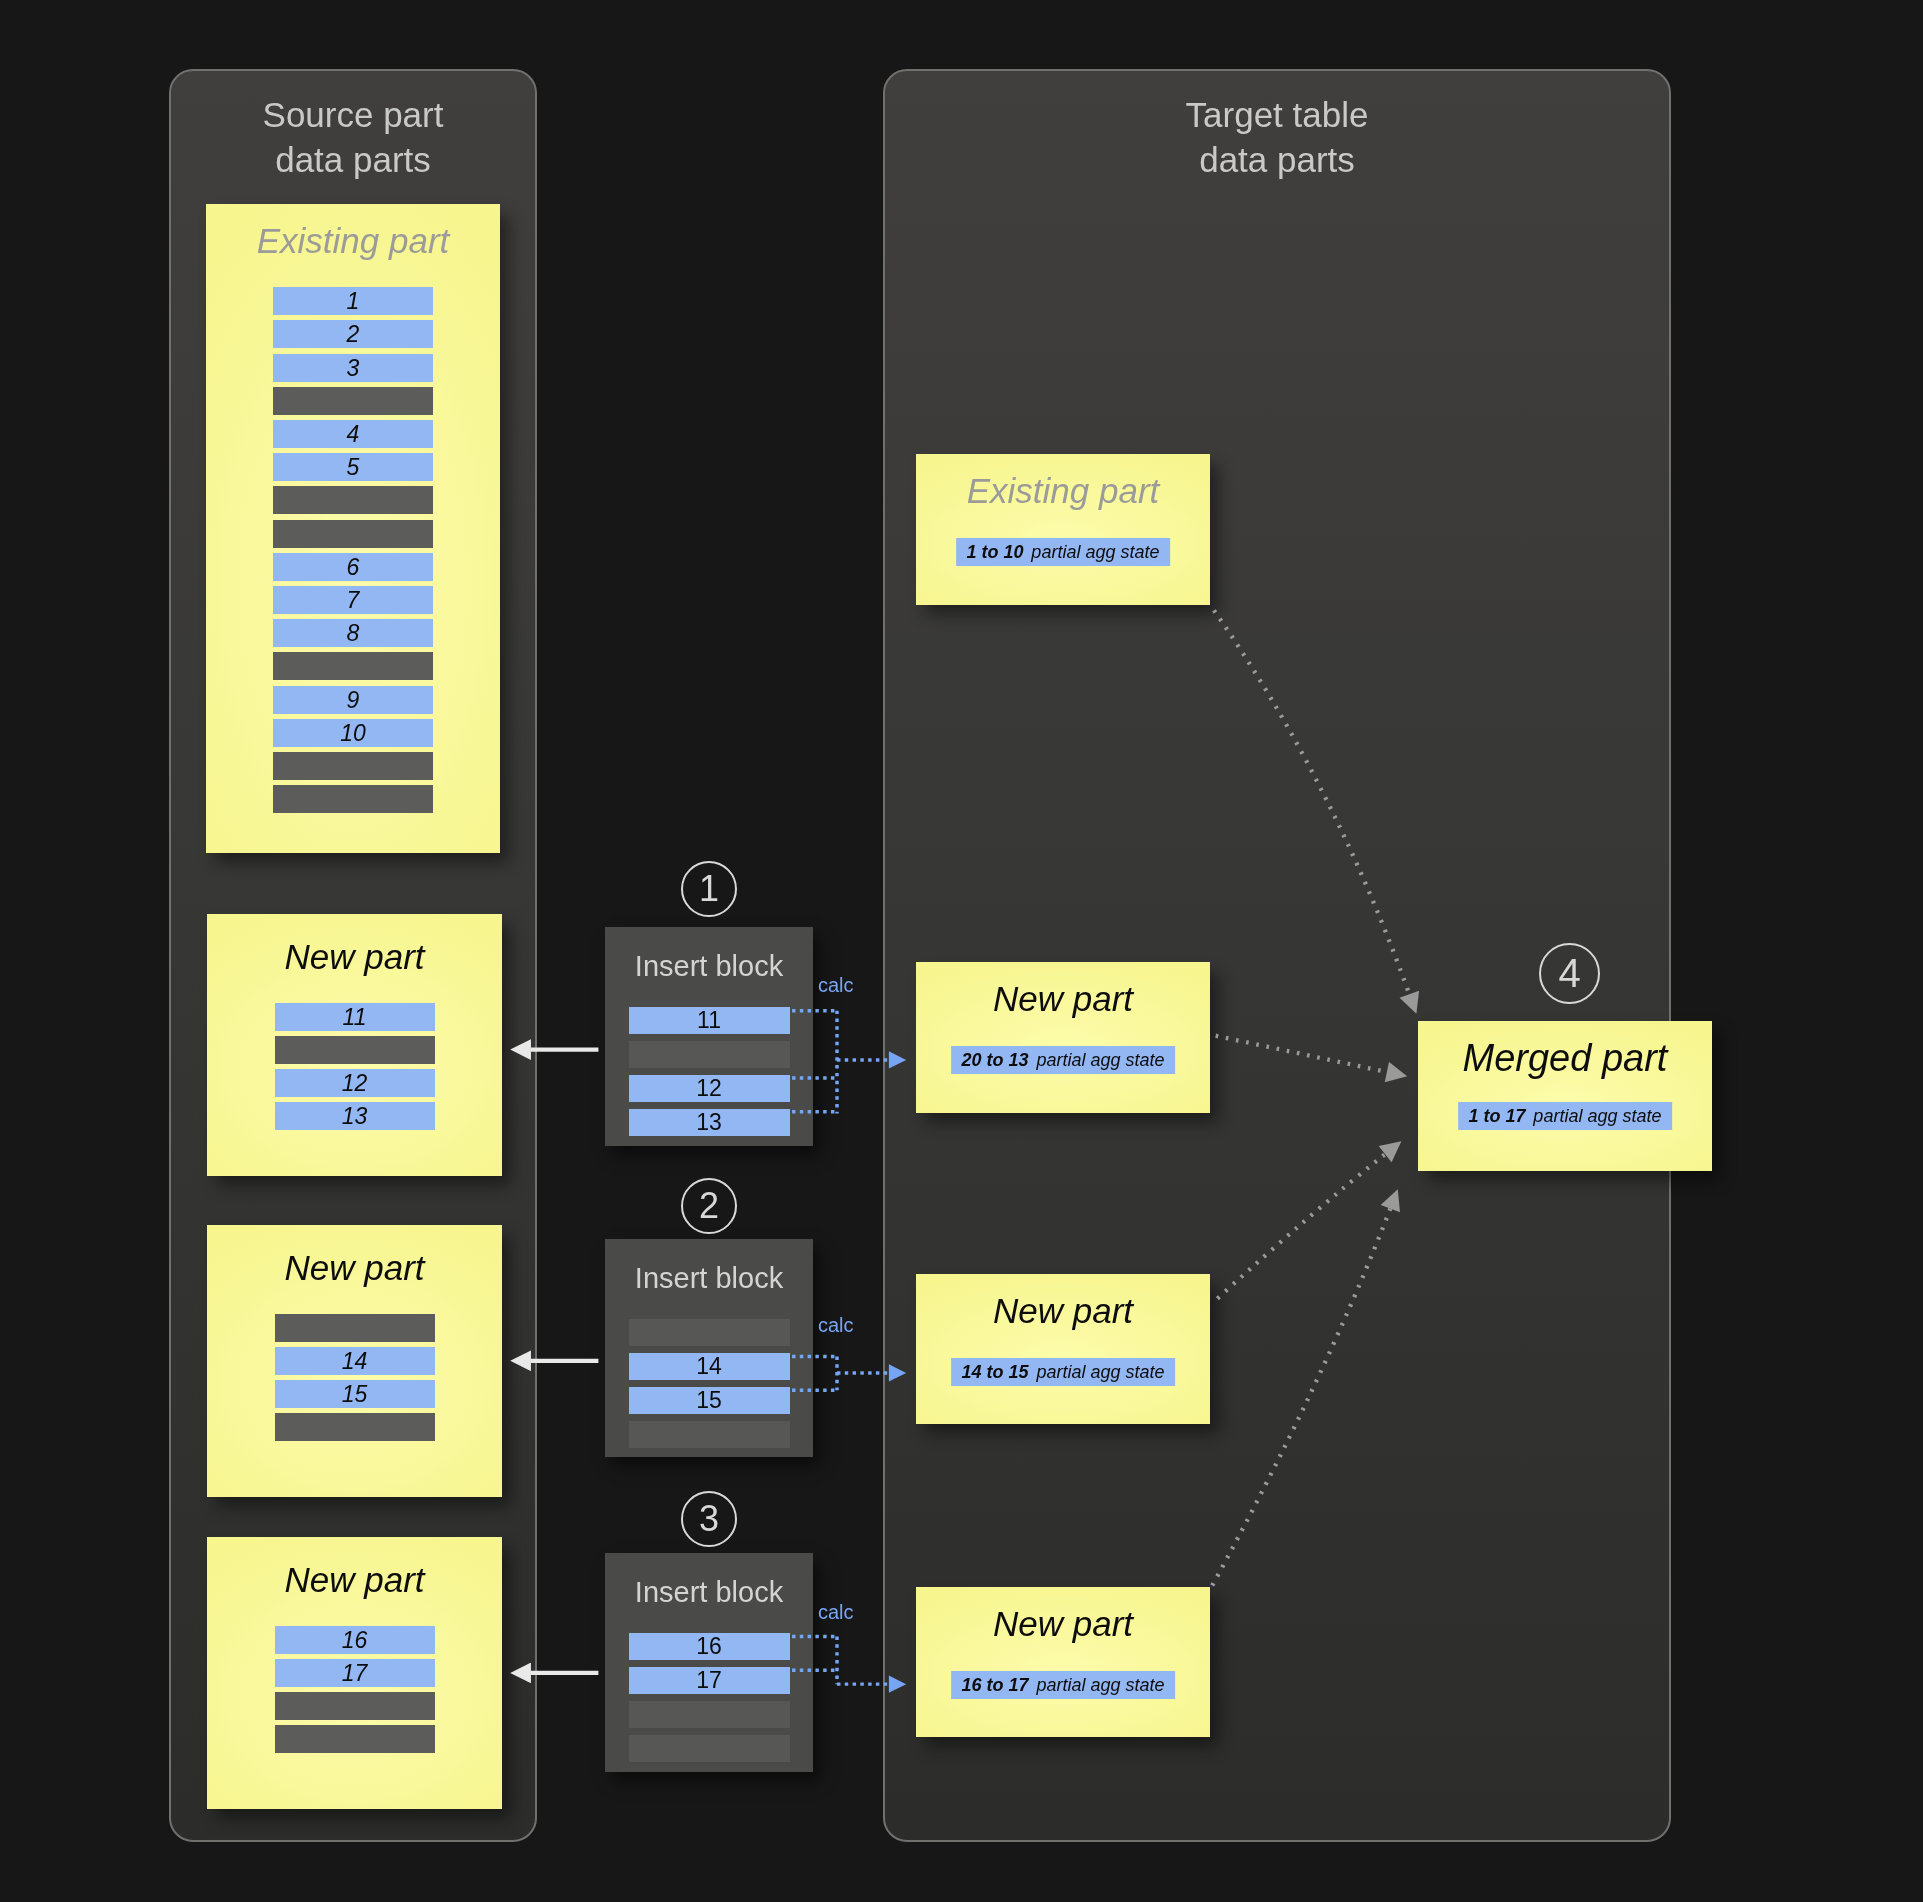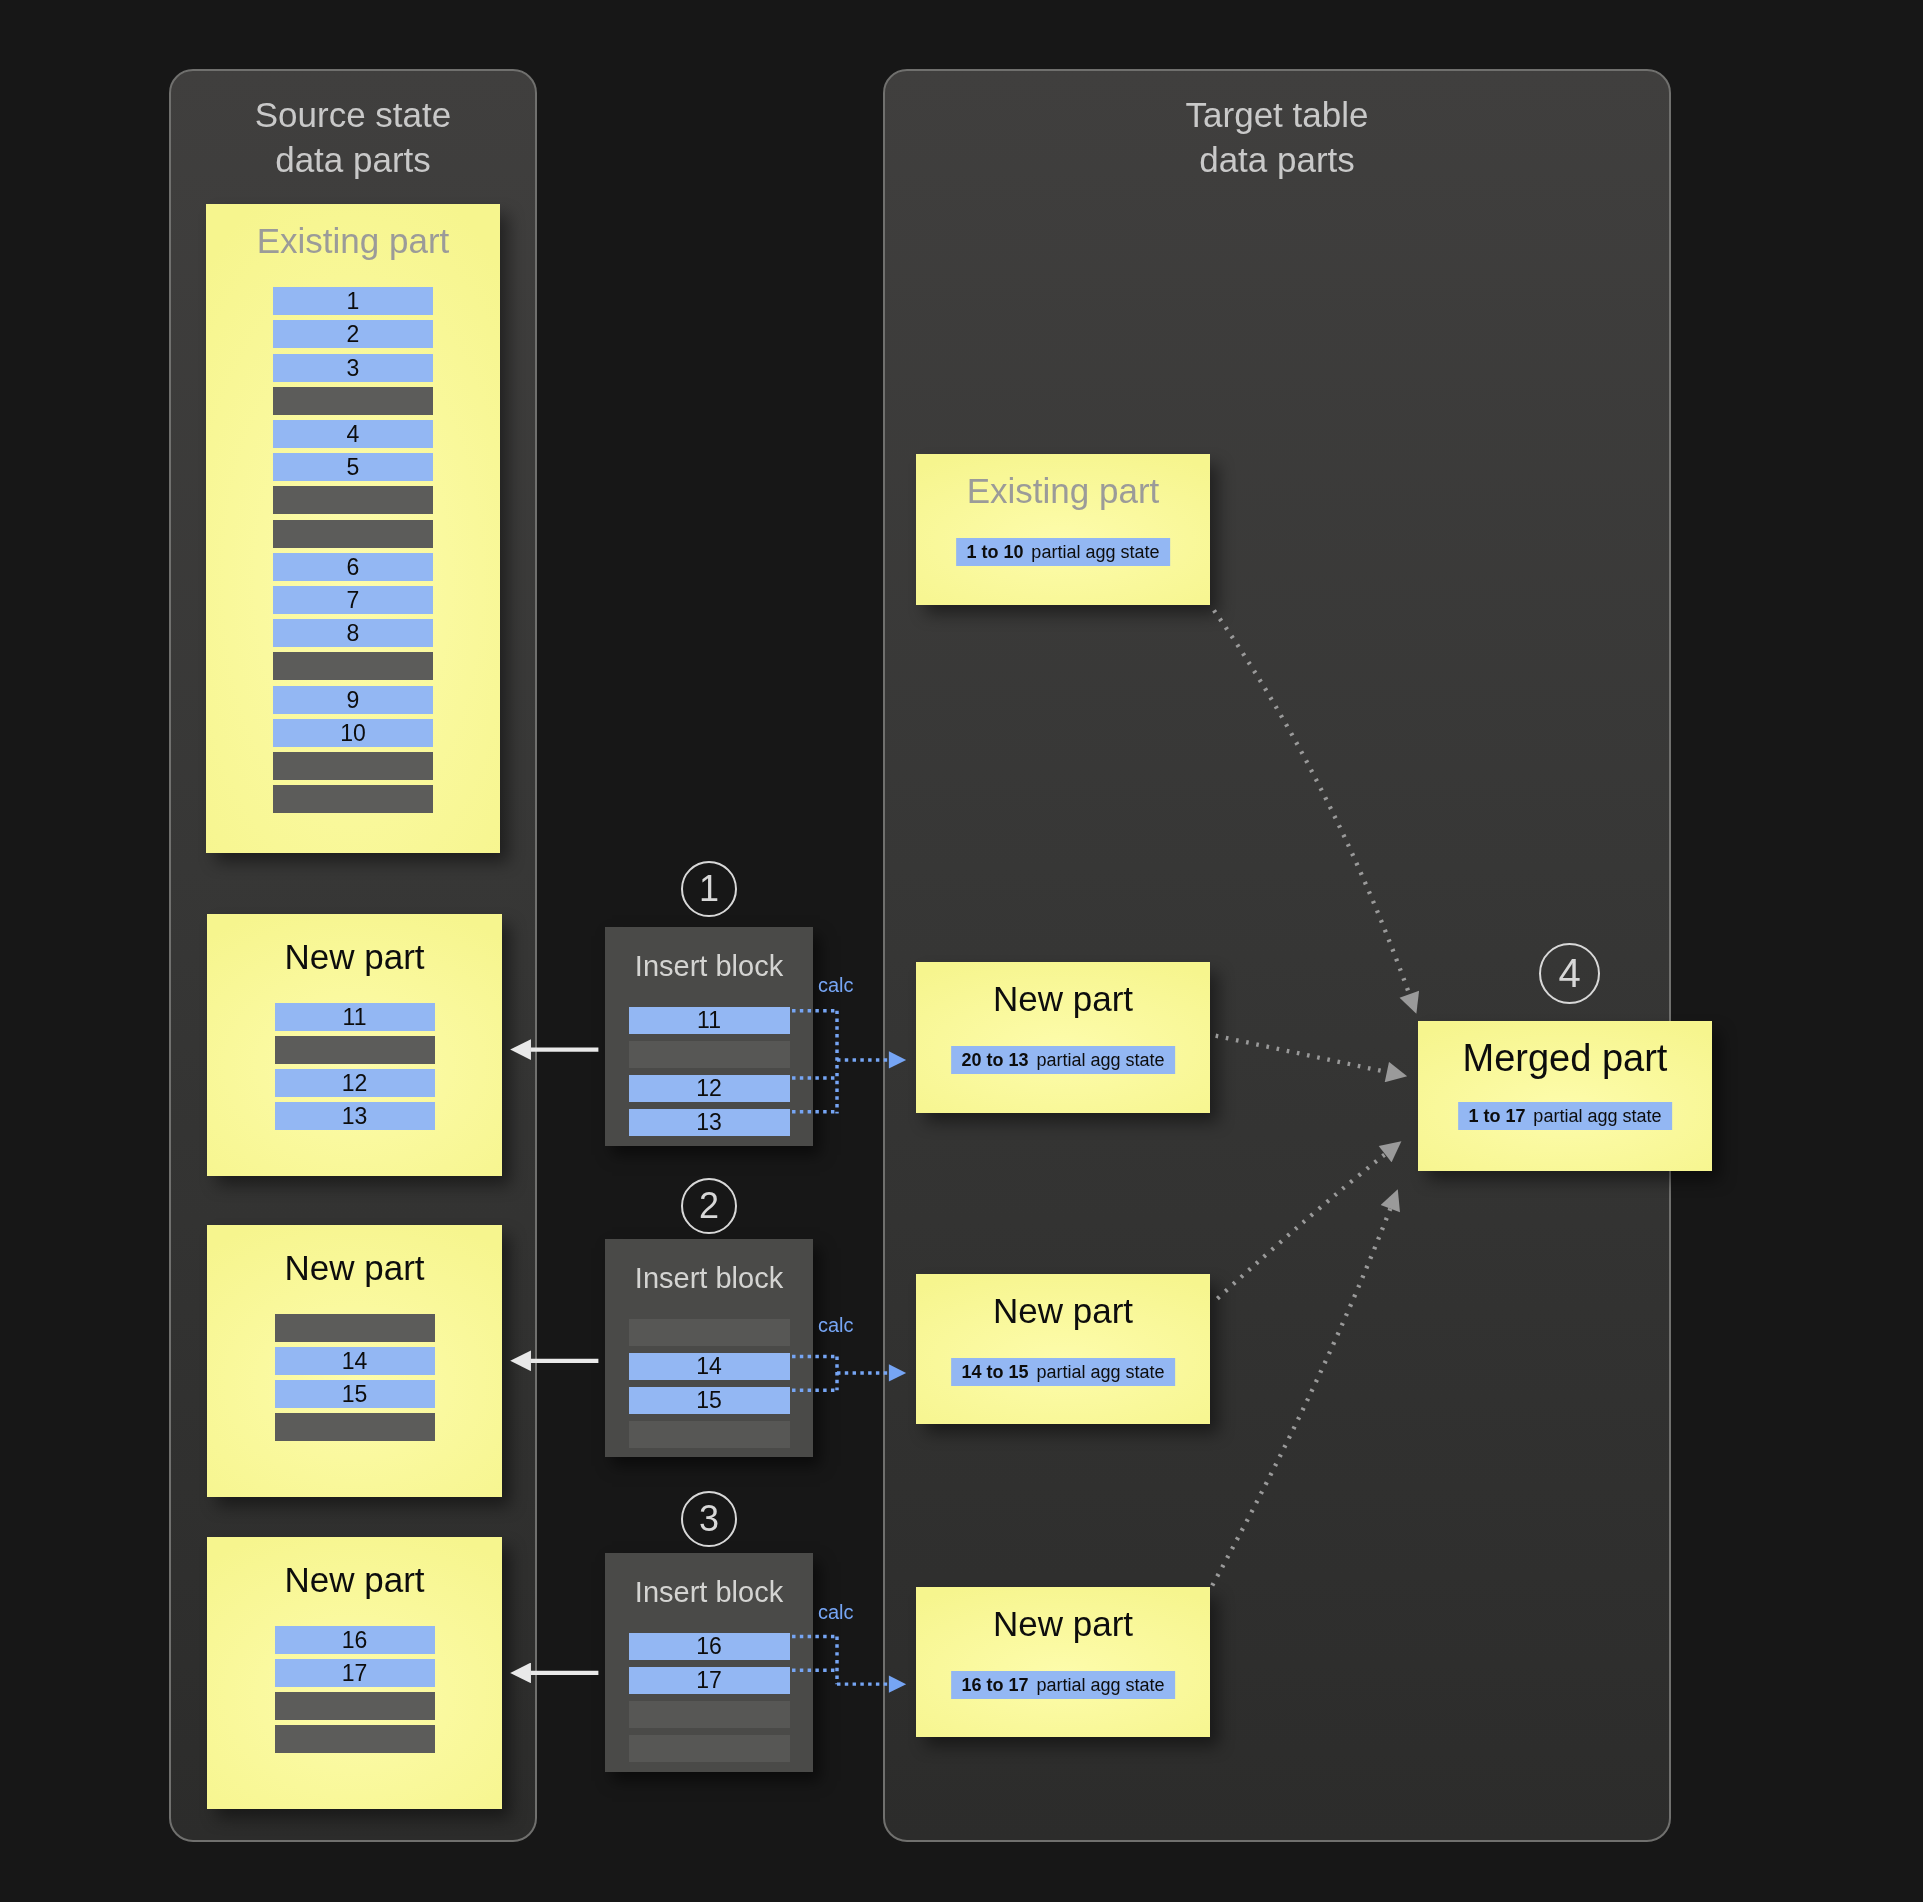--- a/index.html
+++ b/index.html
@@ -16,20 +16,21 @@
   #source-panel { left:169px; width:368px; }
   #target-panel { left:883px; width:788px; }
   .panel-title {
     position:absolute; top:21px; left:0; right:0;
     text-align:center; font-size:35px; line-height:45px; color:#c9c9c9;
   }
   .ybox {
     position:absolute;
     background:radial-gradient(ellipse 75% 65% at 50% 58%, #fdfcab 0%, #f6f58e 100%);
     box-shadow:8.6px 10.4px 15.6px rgba(0,0,0,0.45);
+    font-style:italic;
   }
   .ybox .title { text-align:center; font-size:35px; padding-top:17.3px; }
   .gray-title { color:#9b9b99; }
   .black-title { color:#0d0d0d; }
   .rows { width:160px; margin:26px auto 0; }
   .row {
     height:28px; margin-bottom:5.2px; font-size:23px; line-height:28px;
     text-align:center; color:#0d0d0d;
   }
   .row.blue { background:#93b7f3; }
@@ -87,21 +88,21 @@
 
   #arrow-layer { position:absolute; left:0; top:0; z-index:4; pointer-events:none; }
 </style>
 </head>
 <body>
 
 <div id="canvas">
 
   <div class="panel" id="source-panel">
     <div class="panel-title">
-      <div>Source state</div>
+      <div>Source part</div>
       <div>data parts</div>
     </div>
   </div>
 
   <div class="panel" id="target-panel">
     <div class="panel-title">
       <div>Target table</div>
       <div>data parts</div>
     </div>
   </div>

